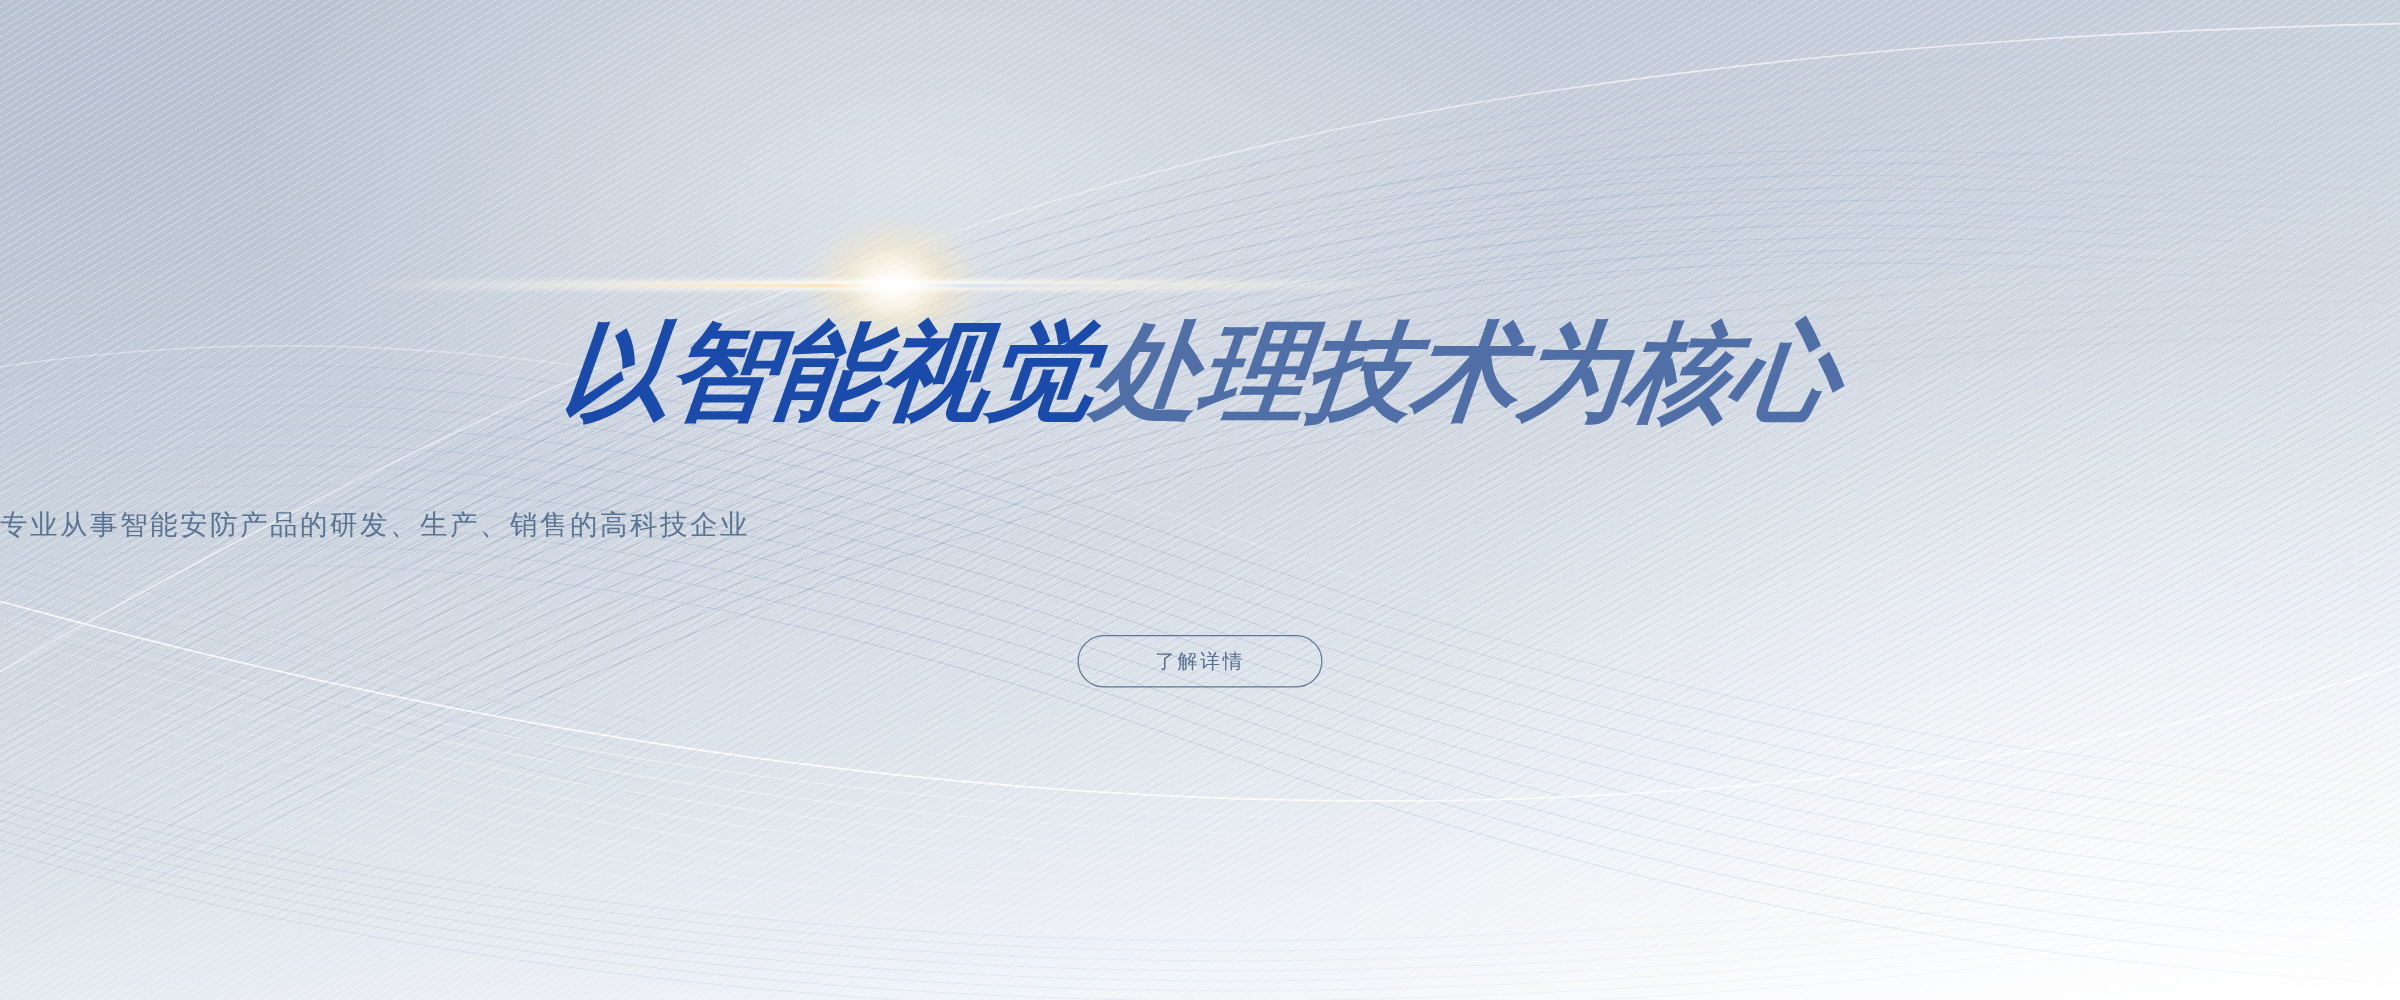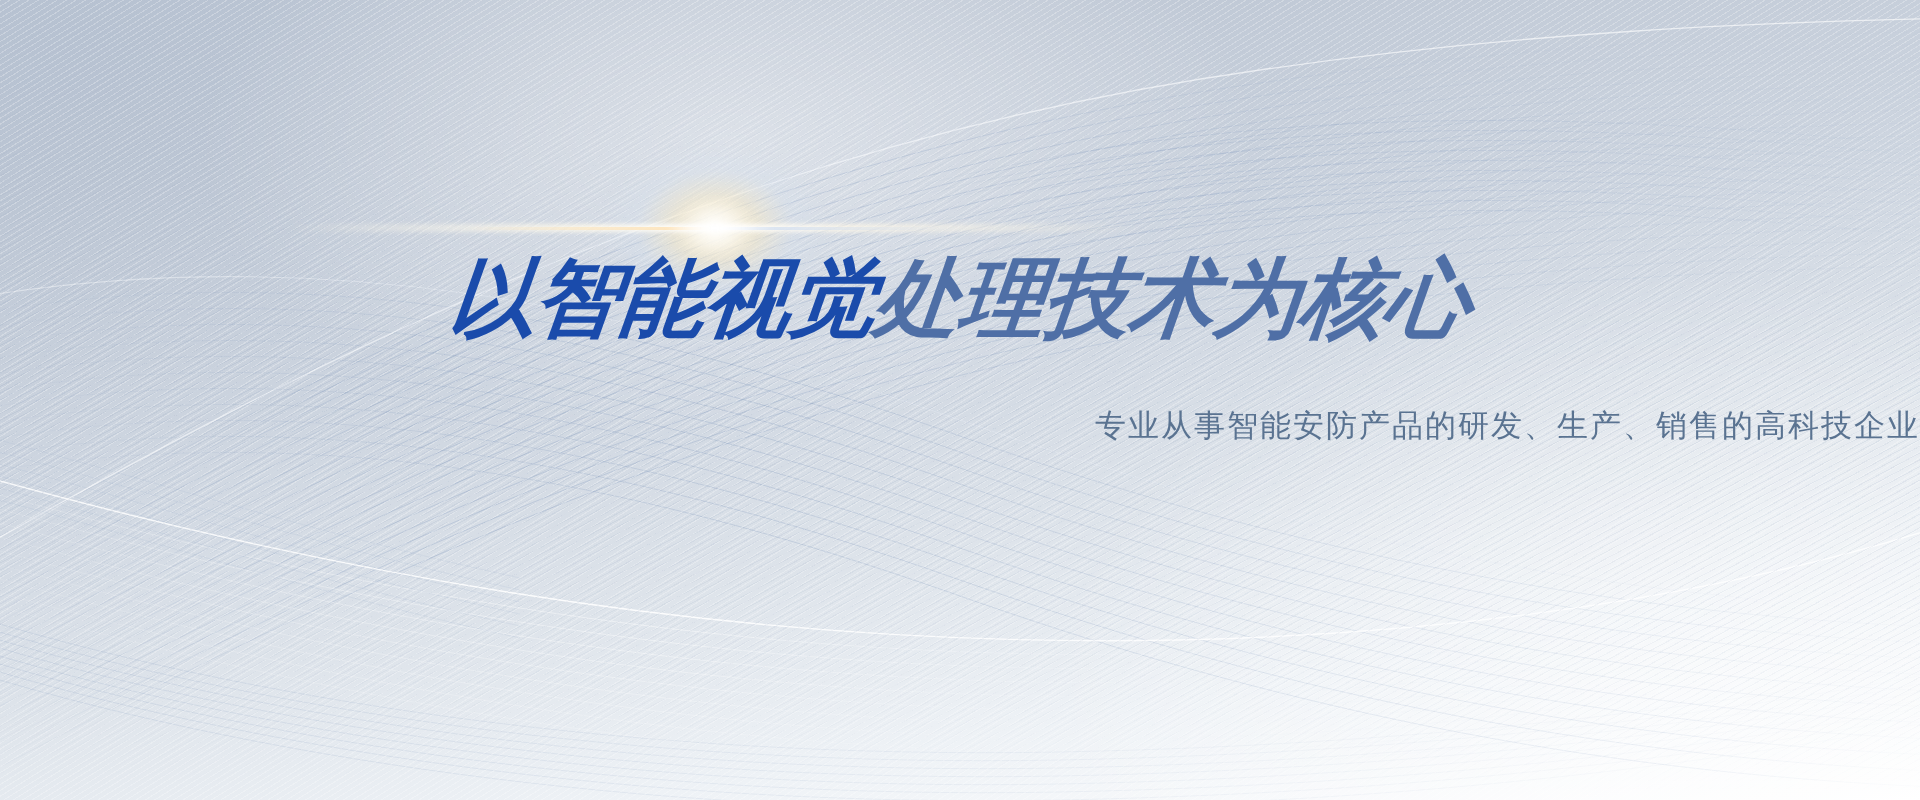--- a/index.html
+++ b/index.html
@@ -100,22 +100,22 @@
     transform:skewX(-6deg);
     font-family:"DejaVu Sans","Liberation Sans",sans-serif;
   }
   .headline .seg { display:inline-block; }
   .headline .seg-a { color:#1a4bab; }
   .headline .seg-b { color:#4f6fa6; }
 
   .subtitle {
     position:absolute;
     left:0; right:0; top:405px;
-    text-align:right;
-    font-size:31px;
+    text-align:left;
+    font-size:22px;
     letter-spacing:2px;
     color:#5a7391;
     font-family:"DejaVu Sans","Liberation Sans",sans-serif;
   }
 
   .cta-wrap {
     position:absolute;
     left:0; right:0; top:508px;
     display:flex; justify-content:center;
     pointer-events:auto;
@@ -285,15 +285,18 @@
     <div class="streak2"></div>
     <div class="glow2"></div>
   </div>
 
   <div class="content">
 
     <h1 class="headline"><span class="seg seg-a">以智能视觉</span><span class="seg seg-b">处理技术为核心</span></h1>
 
     <p class="subtitle">专业从事智能安防产品的研发、生产、销售的高科技企业</p>
 
+    <div class="cta-wrap">
+      <button class="cta" type="button">了解详情</button>
+    </div>
 
   </div>
 </div>
 
 </body></html>

